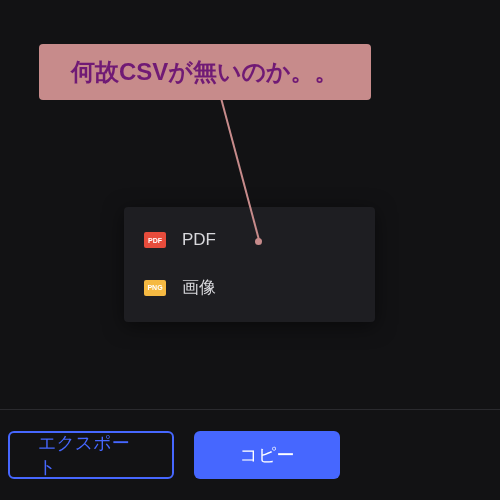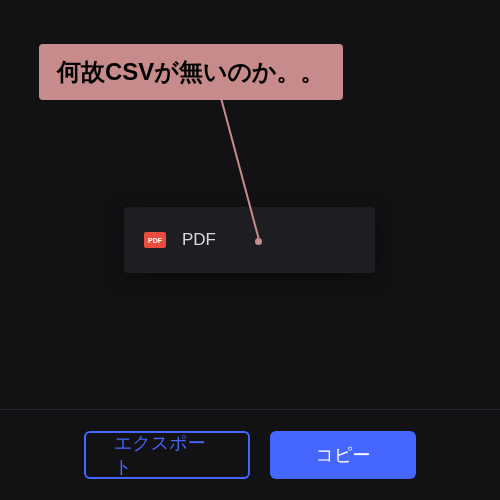--- a/index.html
+++ b/index.html
@@ -13,24 +13,24 @@
       background: #121214;
       font-family: -apple-system, BlinkMacSystemFont, "Hiragino Sans", "Yu Gothic", sans-serif;
       position: relative;
       overflow: hidden;
     }
     .annotation-box {
       position: absolute;
       top: 44px;
       left: 39px;
       background: #c78b8b;
-      color: #000000;
+      color: #701a75;
       font-size: 24px;
       font-weight: 700;
-      padding: 12px 18px;
+      padding: 12px 32px;
       border-radius: 4px;
       z-index: 10;
     }
     .annotation-line {
       position: absolute;
       top: 98px;
       left: 220px;
       width: 2px;
       height: 150px;
       background: #c78b8b;
@@ -103,21 +103,21 @@
       height: 1px;
       background: #2a2a2e;
     }
     .footer-bar {
       position: absolute;
       bottom: 0;
       left: 0;
       width: 100%;
       height: 90px;
       display: flex;
-      justify-content: center;
+      justify-content: flex-start;
       align-items: center;
       padding: 0 8px;
       gap: 20px;
     }
     .btn {
       height: 48px;
       border-radius: 6px;
       font-size: 18px;
       font-weight: 400;
       display: flex;
@@ -149,20 +149,26 @@
 <div class="annotation-line"></div>
 <div class="annotation-dot"></div>
 
 <div class="menu-panel">
   <div class="menu-item">
     <span class="menu-icon icon-pdf">
       <span>PDF</span>
     </span>
     <span>PDF</span>
   </div>
+  <div class="menu-item">
+    <span class="menu-icon icon-png">
+      <span>PNG</span>
+    </span>
+    <span>画像</span>
+  </div>
 </div>
 
 <div class="divider-line"></div>
 
 <div class="footer-bar">
   <div class="btn btn-export">
     <span>エクスポート</span>
   </div>
   <div class="btn btn-copy">
     <span>コピー</span>

